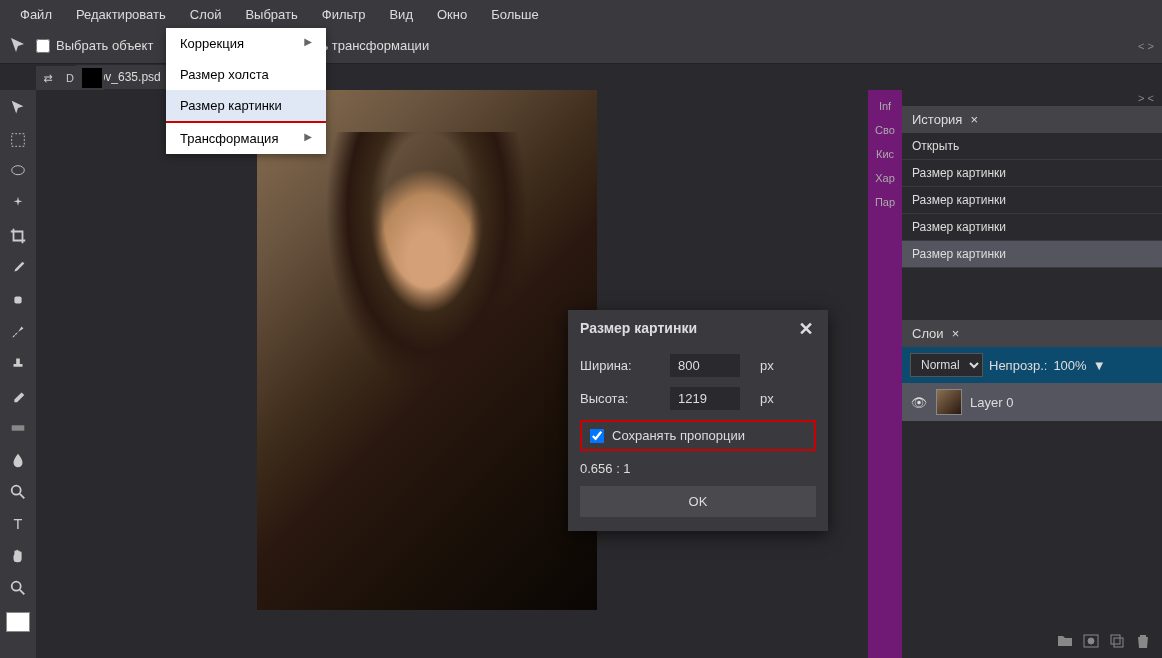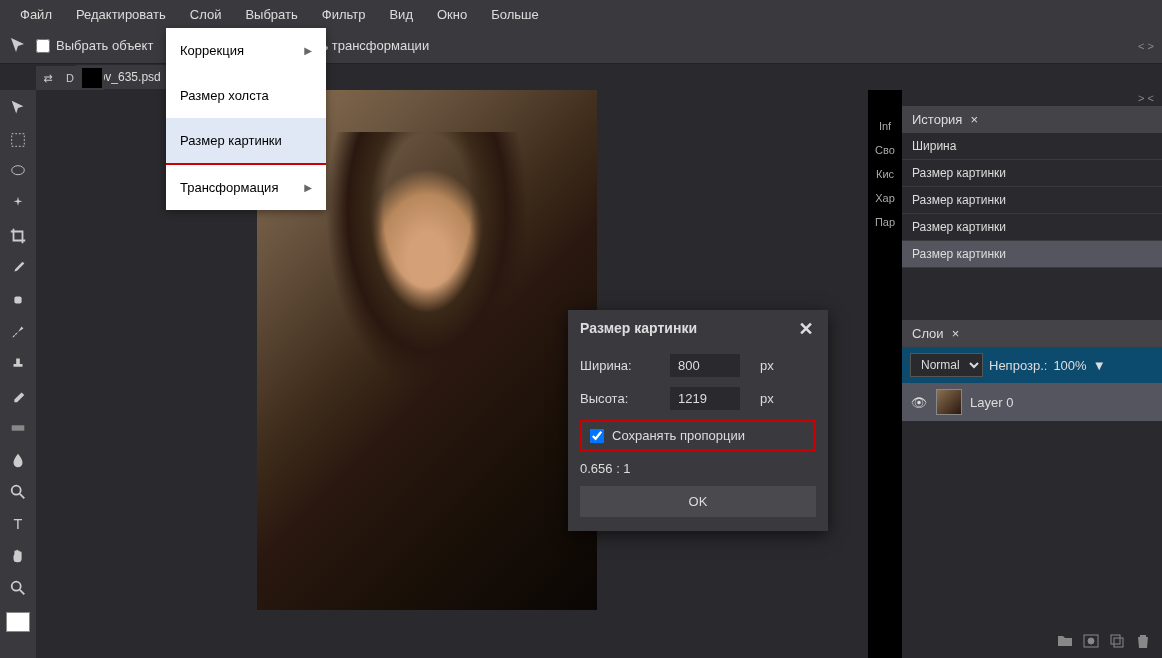--- a/index.html
+++ b/index.html
@@ -5,21 +5,21 @@
 *{margin:0;padding:0;box-sizing:border-box;font-family:Arial,sans-serif}
 body{background:#2a2a2e;color:#ddd;width:1162px;height:658px;overflow:hidden;position:relative;font-size:13px}
 .menubar{background:#3a3a3e;height:28px;display:flex;align-items:center;padding:10px 8px;gap:0}
 .menubar-item{padding:6px 12px;cursor:pointer;color:#ddd}
 .menubar-item.active{border-bottom:2px solid #c00}
 .toolbar{background:#3a3a3e;height:36px;display:flex;align-items:center;padding:0 8px;gap:8px;border-bottom:1px solid #222}
 .toolbar-icon{width:20px;height:20px;display:flex;align-items:center;justify-content:center}
 .checkbox-wrap{display:flex;align-items:center;gap:6px}
 .checkbox-wrap input{width:14px;height:14px}
 .dropdown-menu{position:absolute;left:166px;top:28px;background:#fff;color:#000;width:160px;box-shadow:0 2px 8px rgba(0,0,0,0.4);z-index:100}
-.dropdown-item{padding:15px 14px;display:flex;justify-content:space-between;align-items:center;cursor:pointer}
+.dropdown-item{padding:8px 14px;display:flex;justify-content:space-between;cursor:pointer}
 .dropdown-item.hover{background:#e0e8f5}
 .dropdown-item.underlined{border-bottom:2px solid #c00}
 .arrow-right{font-size:10px;color:#666}
 .tabs{background:#2a2a2e;height:26px;display:flex;align-items:center;padding-left:40px}
 .tab{background:#3a3a3e;padding:4px 10px;font-size:12px;display:flex;align-items:center;gap:8px}
 .tab-close{cursor:pointer;font-size:14px}
 .main{display:flex;height:calc(100% - 90px)}
 .left-tools{width:36px;background:#3a3a3e;display:flex;flex-direction:column;align-items:center;padding-top:4px;gap:4px}
 .tool-btn{width:28px;height:28px;display:flex;align-items:center;justify-content:center;cursor:pointer;color:#ccc}
 .tool-btn svg{width:18px;height:18px}
@@ -34,21 +34,21 @@
 .dialog-body{padding:8px 12px 14px}
 .dialog-row{display:flex;align-items:center;margin-bottom:10px;gap:20px}
 .dialog-label{width:70px;font-size:13px}
 .dialog-input{background:#2a2a2e;border:none;color:#ddd;padding:4px 8px;width:70px;font-size:13px}
 .dialog-unit{font-size:13px}
 .dialog-checkbox-row{display:flex;align-items:center;gap:8px;padding:6px 8px;border:2px solid #c00;margin-bottom:10px}
 .dialog-checkbox-row input{width:14px;height:14px}
 .dialog-ratio{text-align:left;font-size:13px;margin-bottom:10px}
 .dialog-ok{background:#4a4a4e;border:none;color:#ddd;padding:8px;width:100%;cursor:pointer;font-size:13px}
 .right-panels{width:294px;background:#2a2a2e;display:flex}
-.mini-tabs{width:34px;background:#000000;display:flex;flex-direction:column;padding-top:24px}
+.mini-tabs{width:34px;background:#701a75;display:flex;flex-direction:column;padding-top:4px}
 .mini-tab{padding:6px 4px;font-size:11px;text-align:center;cursor:pointer;color:#aaa}
 .panels-col{flex:1;display:flex;flex-direction:column}
 .panel-nav{display:flex;justify-content:space-between;padding:2px 8px;font-size:11px;color:#888}
 .panel-header{background:#444448;padding:6px 10px;display:flex;align-items:center;gap:8px;font-size:13px}
 .panel-close{cursor:pointer}
 .history-list{background:#2a2a2e}
 .history-item{padding:6px 10px;font-size:12px;border-bottom:1px solid #3a3a3e;cursor:pointer}
 .history-item.active{background:#555560}
 .history-spacer{height:50px}
 .layers-panel{margin-top:2px}
@@ -226,21 +226,21 @@
     <div class="panels-col">
       <div class="panel-nav">
         <span></span>
         <span>&gt; &lt;</span>
       </div>
       <div class="panel-header">
         <span>История</span>
         <span class="panel-close">×</span>
       </div>
       <div class="history-list">
-        <div class="history-item">Ширина</div>
+        <div class="history-item">Открыть</div>
         <div class="history-item">Размер картинки</div>
         <div class="history-item">Размер картинки</div>
         <div class="history-item">Размер картинки</div>
         <div class="history-item active">Размер картинки</div>
         <div class="history-spacer"></div>
       </div>
       <div class="layers-panel">
         <div class="panel-header">
           <span>Слои</span>
           <span class="panel-close">×</span>

